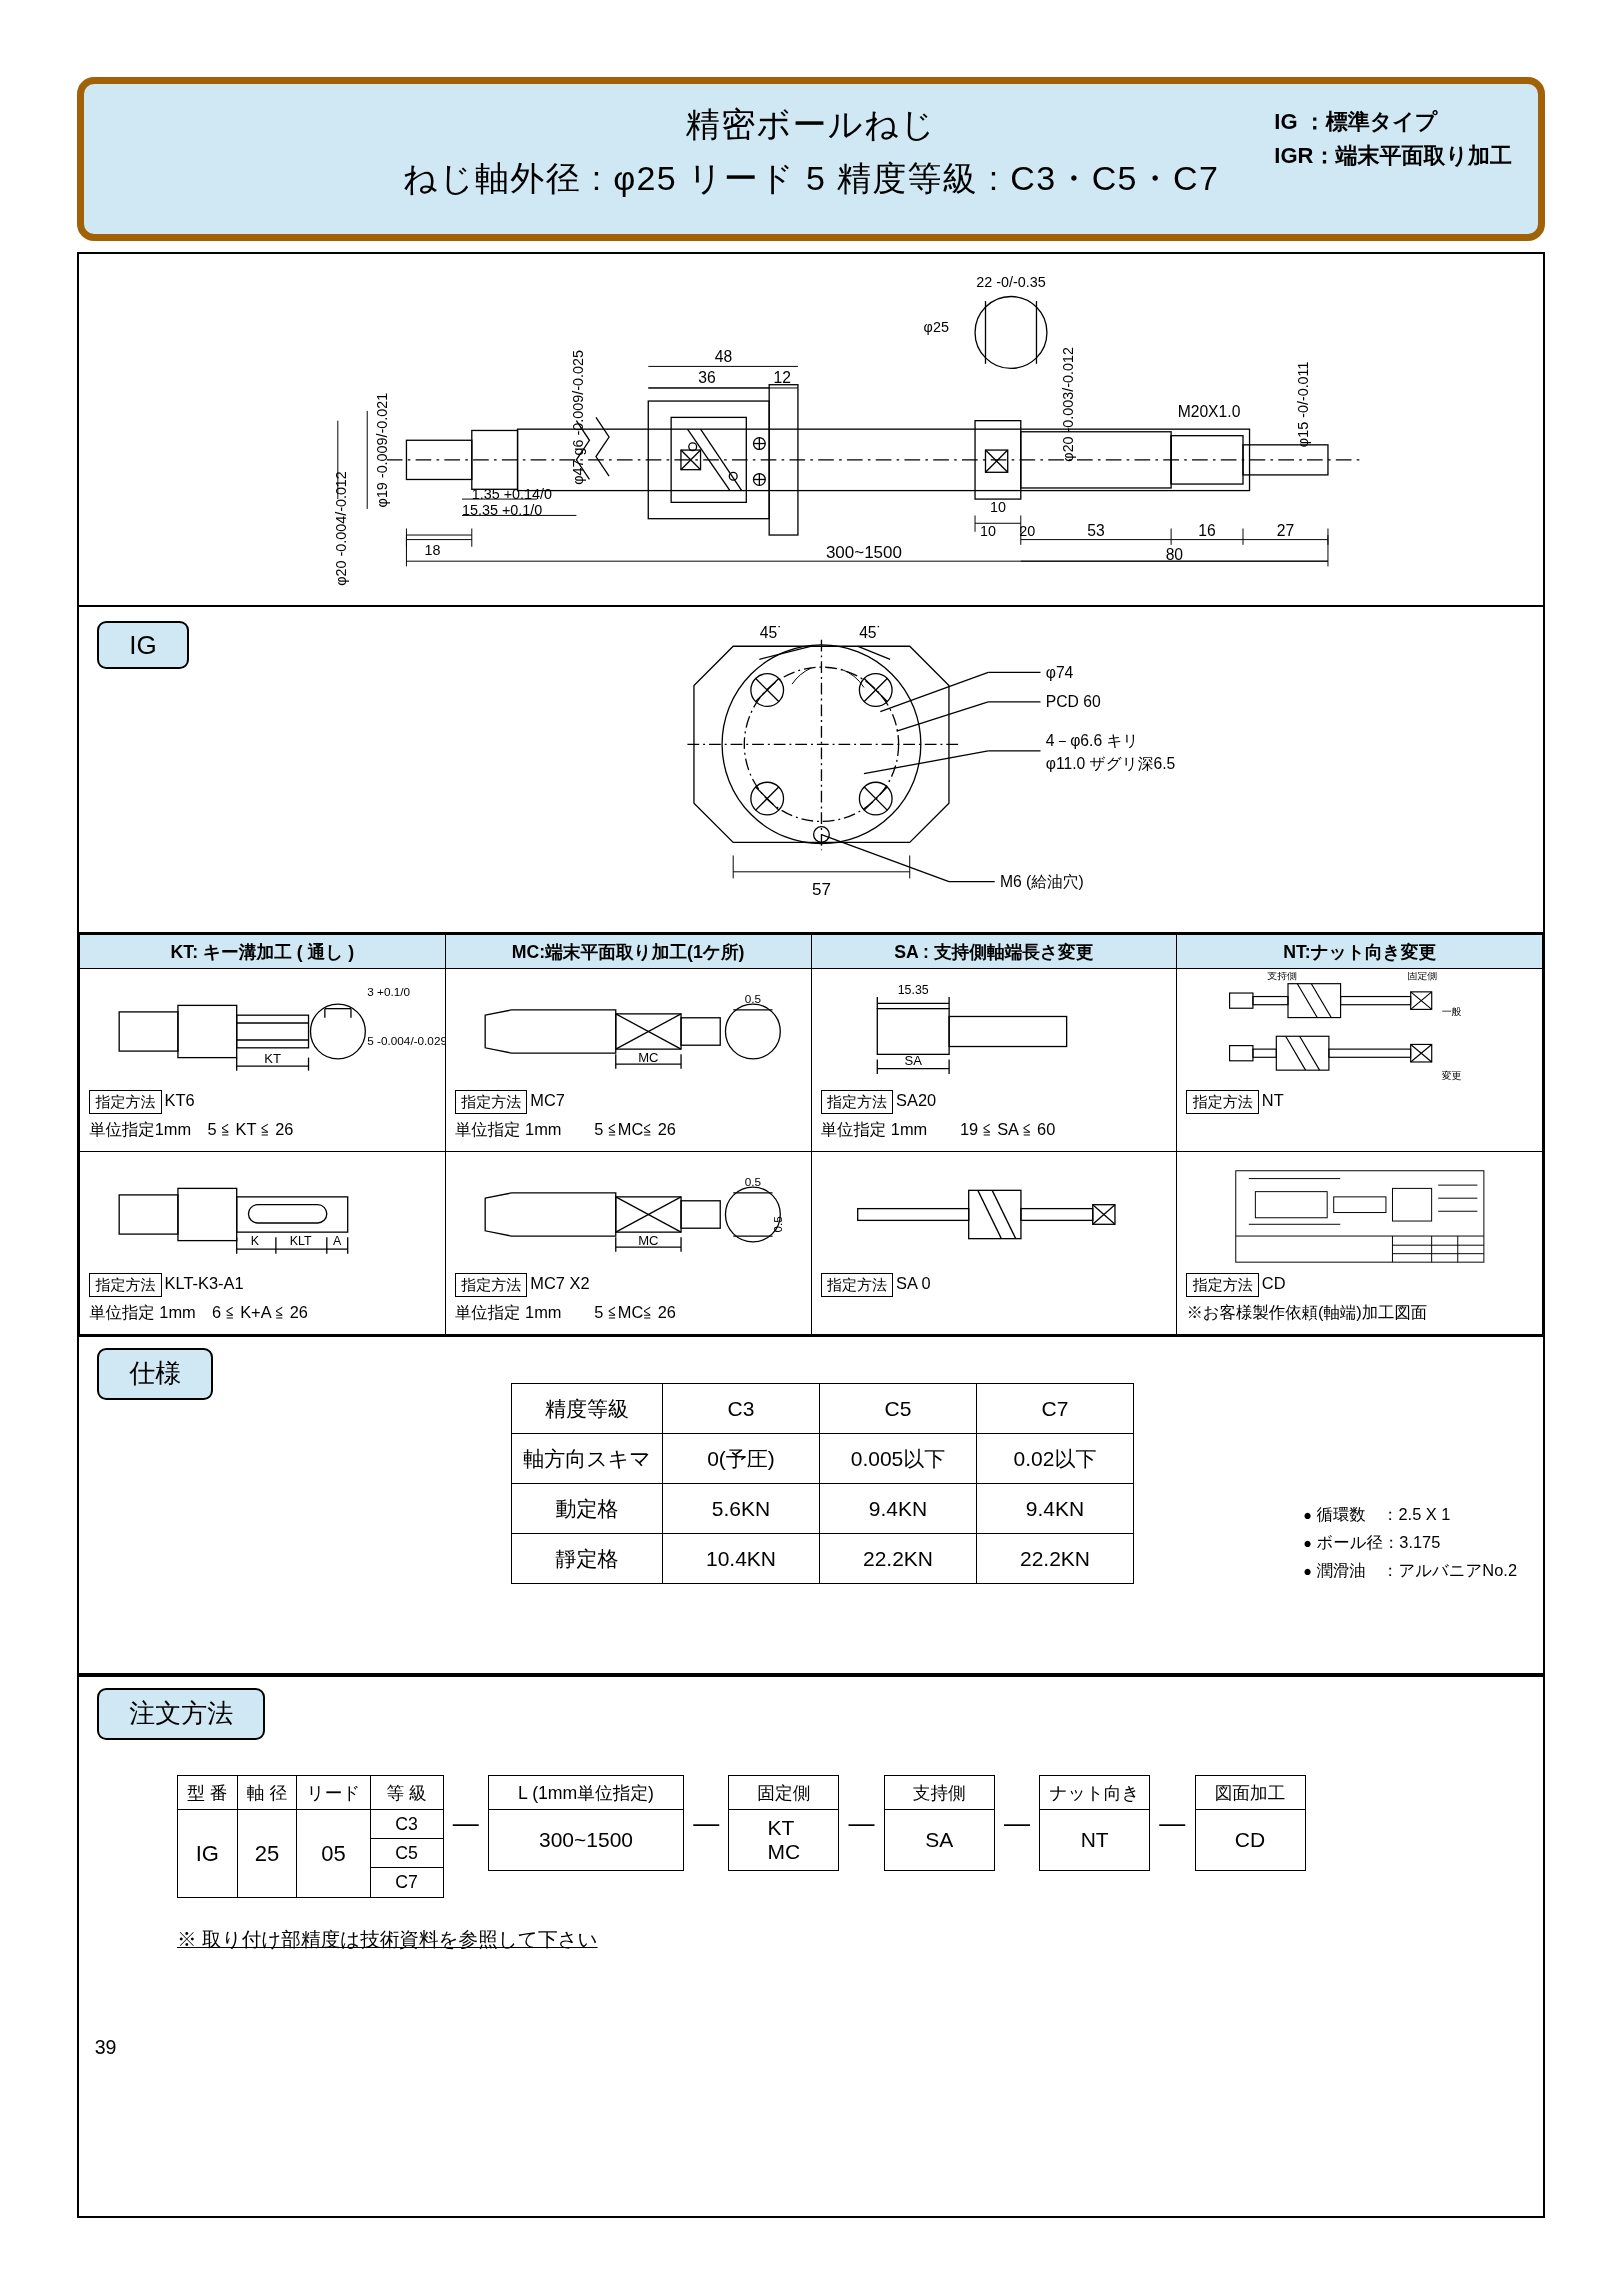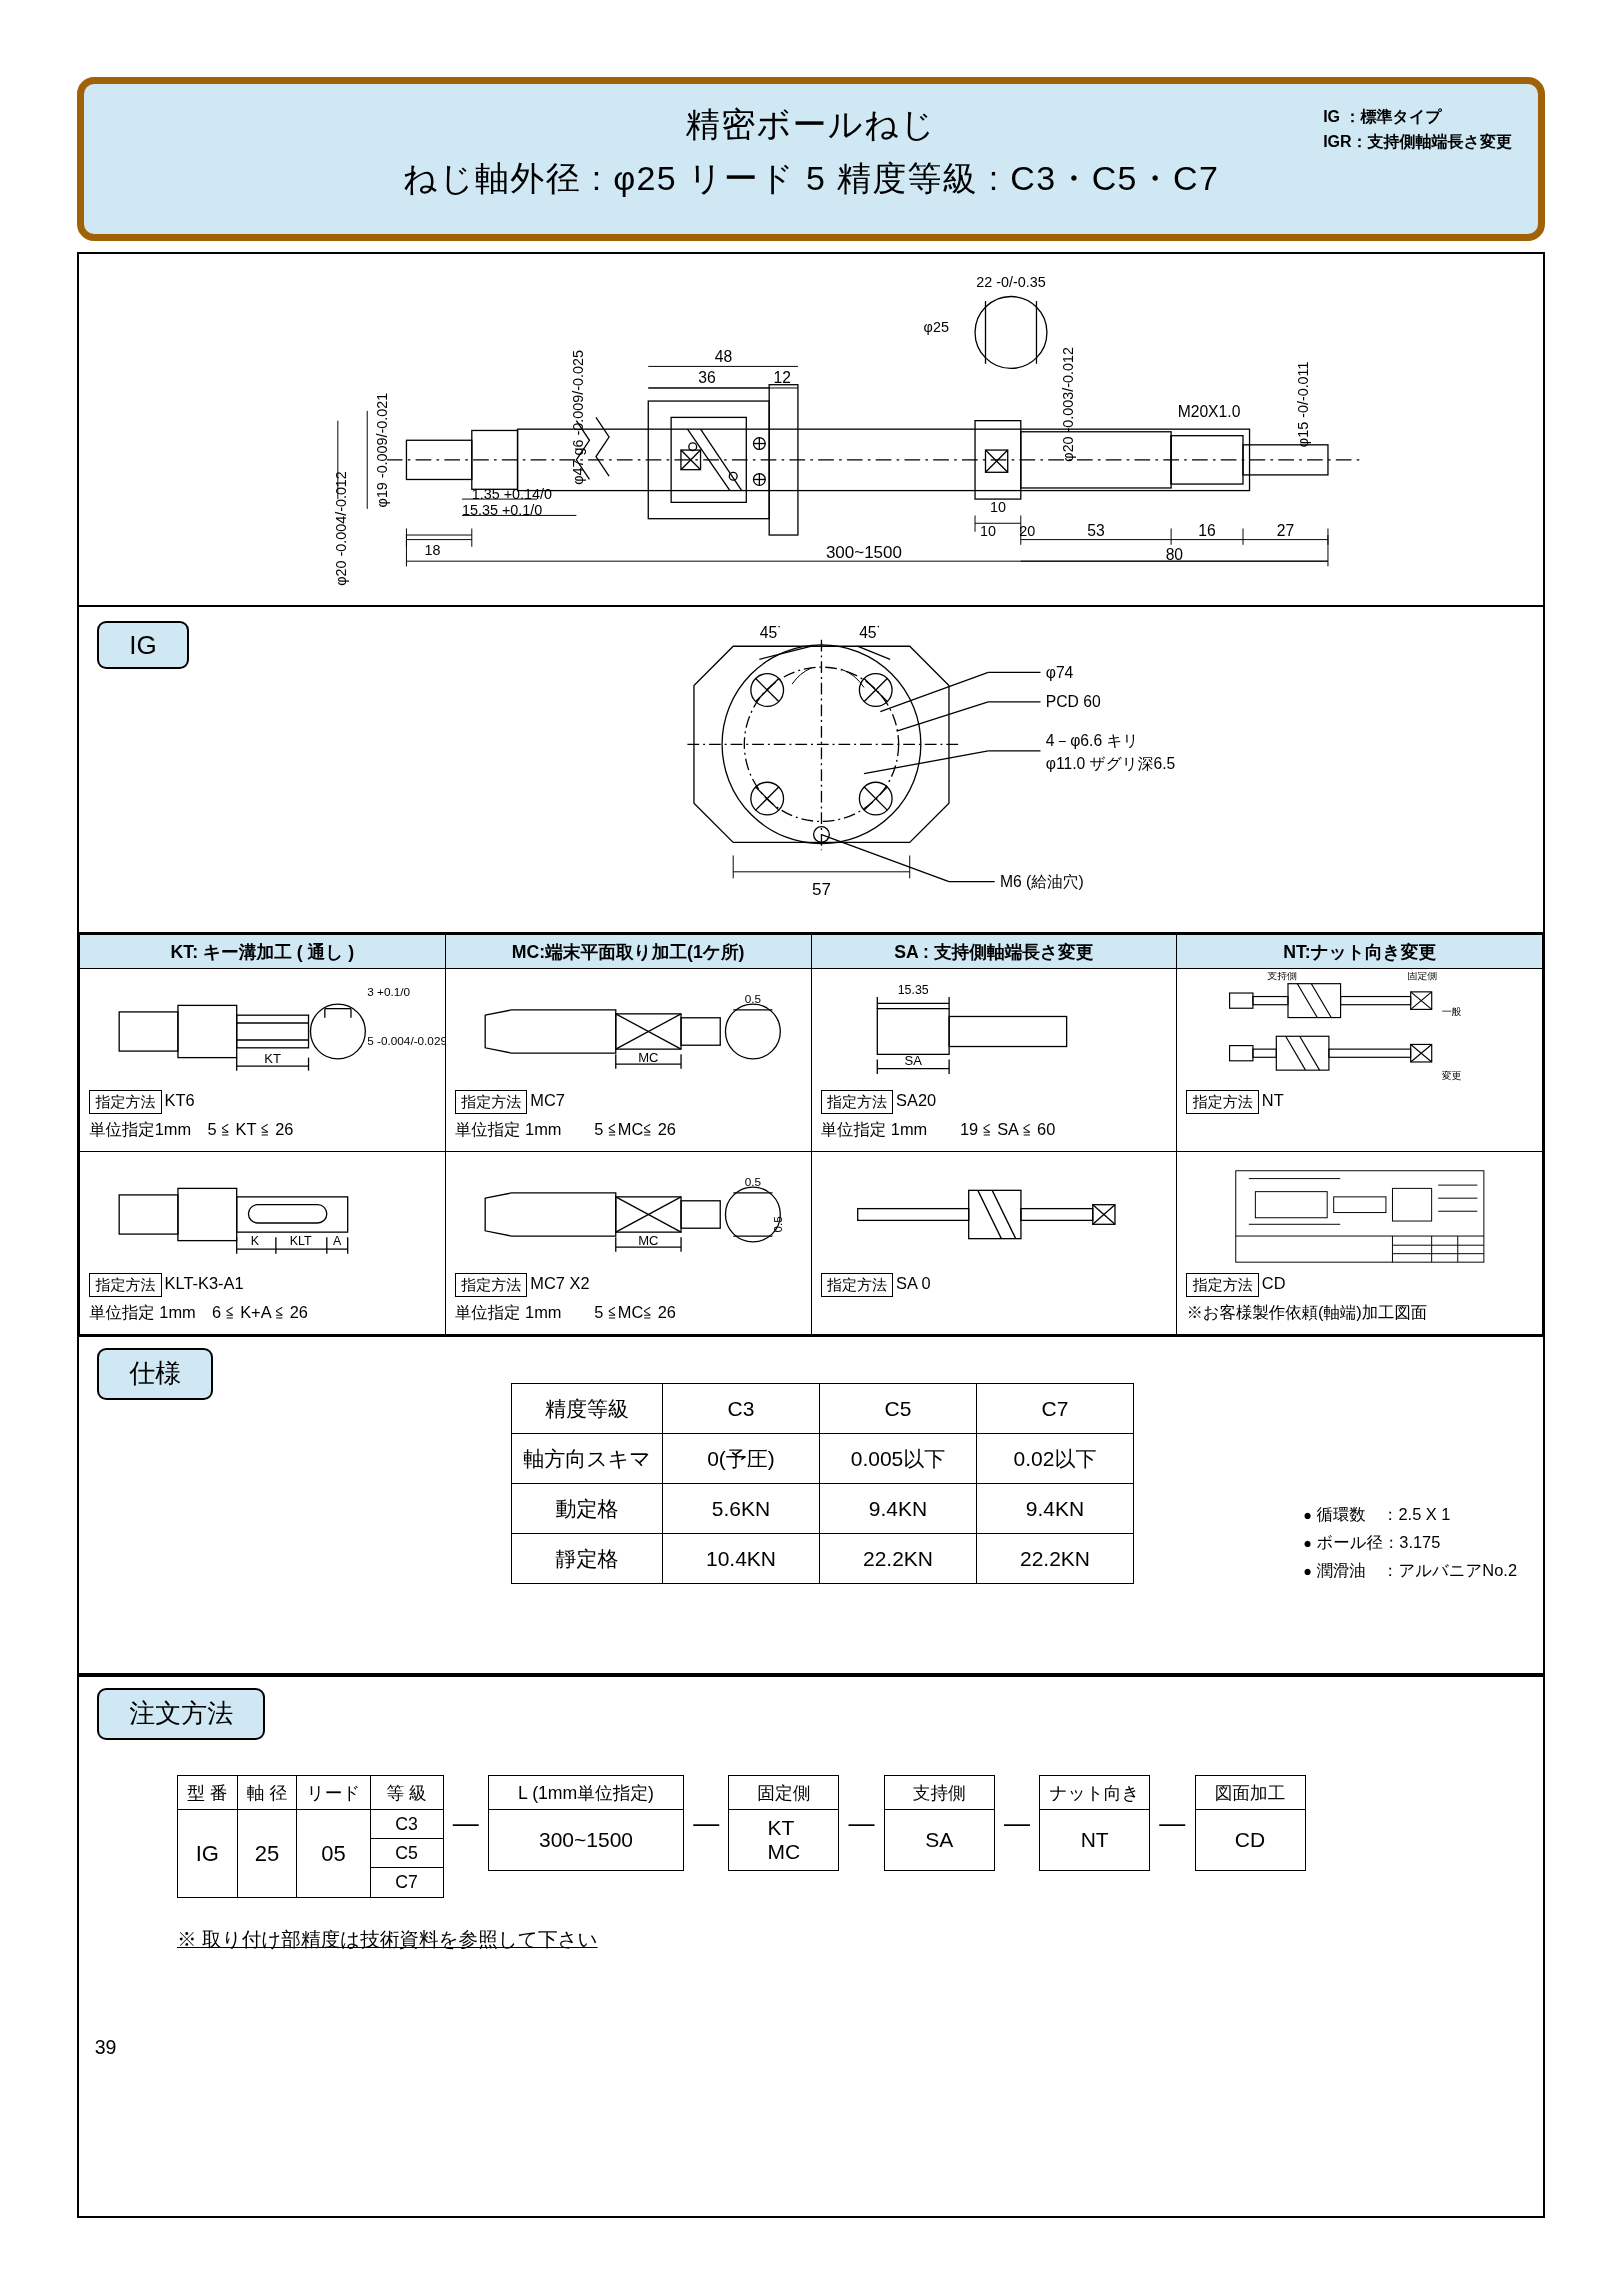--- a/index.html
+++ b/index.html
@@ -29,21 +29,21 @@
     text-align:center;
     font-size:34px; letter-spacing:1.3px;
   }
   .header-sub {
     position:absolute; left:0; right:0; top:72px;
     text-align:center;
     font-size:34px; letter-spacing:1.3px;
   }
   .header-types {
     position:absolute; right:26px; top:21px;
-    font-size:16px; line-height:1.55; text-align:left;
+    font-size:22px; line-height:1.55; text-align:left;
     font-weight:bold;
   }
   
   .frame {
     position:absolute;
     left:0; top:175px;
     width:1468px; height:1966px;
     border:2px solid #000;
   }
   
@@ -145,21 +145,21 @@
 </head>
 <body>
 
 <div class="page">
 
   <div class="header">
     <div class="header-title">精密ボールねじ</div>
     <div class="header-sub">ねじ軸外径 : φ25 リード 5 精度等級 : C3・C5・C7</div>
     <div class="header-types">
       <div>IG ：標準タイプ</div>
-      <div>IGR：支持側軸端長さ変更</div>
+      <div>IGR：端末平面取り加工</div>
     </div>
   </div>
 
   <div class="frame">
 
     <div class="sec-drawing">
       <svg width="1464" height="349" viewBox="0 0 2238 534">
         <g stroke="#000" fill="none" stroke-width="2">
 
           <rect x="500" y="285" width="100" height="60"></rect>

